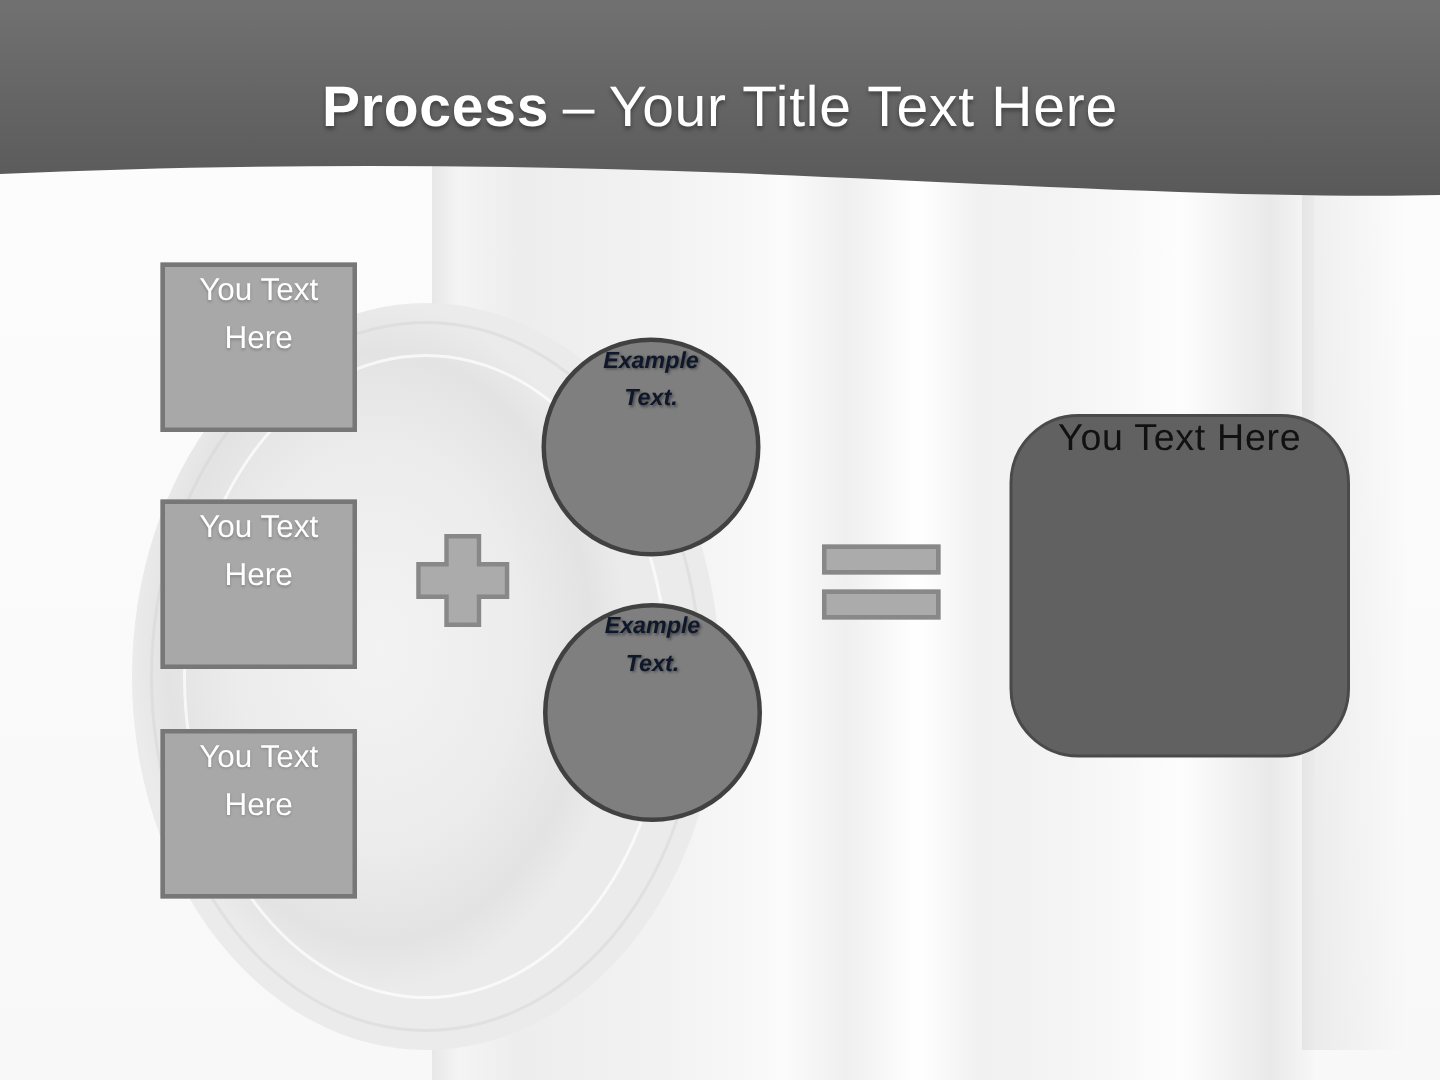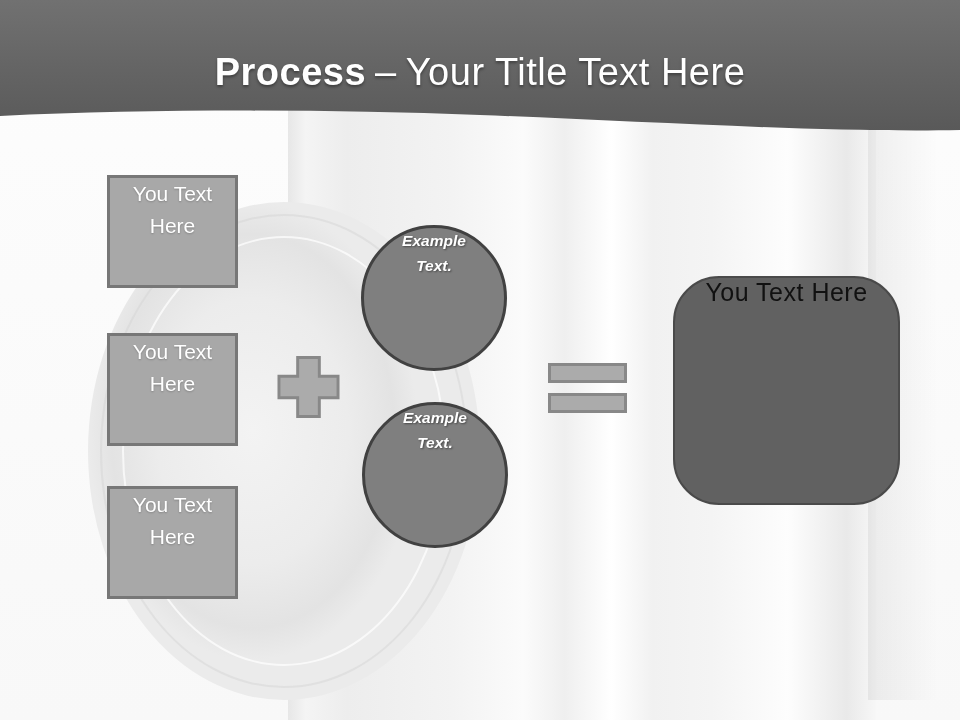--- a/index.html
+++ b/index.html
@@ -46,21 +46,21 @@
     border:3px solid #777777;
     font-size:21px;line-height:32px;color:#ffffff;
     text-shadow:0 1px 2px rgba(0,0,0,0.22);
   }
   .input-box .lbl{width:100px;}
   .box-1{top:175px;} .box-2{top:333px;} .box-3{top:486px;}
   .example-circle{
     width:146px;height:146px;border-radius:50%;
     border:3px solid #414141;
     font-style:italic;font-weight:700;font-size:15.5px;line-height:25px;
-    color:#ffffff;text-shadow:1px 1px 2px rgba(0,0,0,0.45);
+    color:#0f172a;text-shadow:1px 1px 2px rgba(0,0,0,0.45);
   }
   .example-circle .lbl{width:92px;}
   .circle-1{left:361px;top:225px;} .circle-2{left:362px;top:402px;}
   .plus-wrap{left:277px;top:355px;width:63px;height:64px;z-index:5;position:absolute;}
   .equals-bar{
     position:absolute;left:548px;width:79px;height:20px;z-index:5;
     border:3px solid #888888;box-sizing:border-box;
   }
   .eq-1{top:363px;} .eq-2{top:393px;}
   .result-box{

